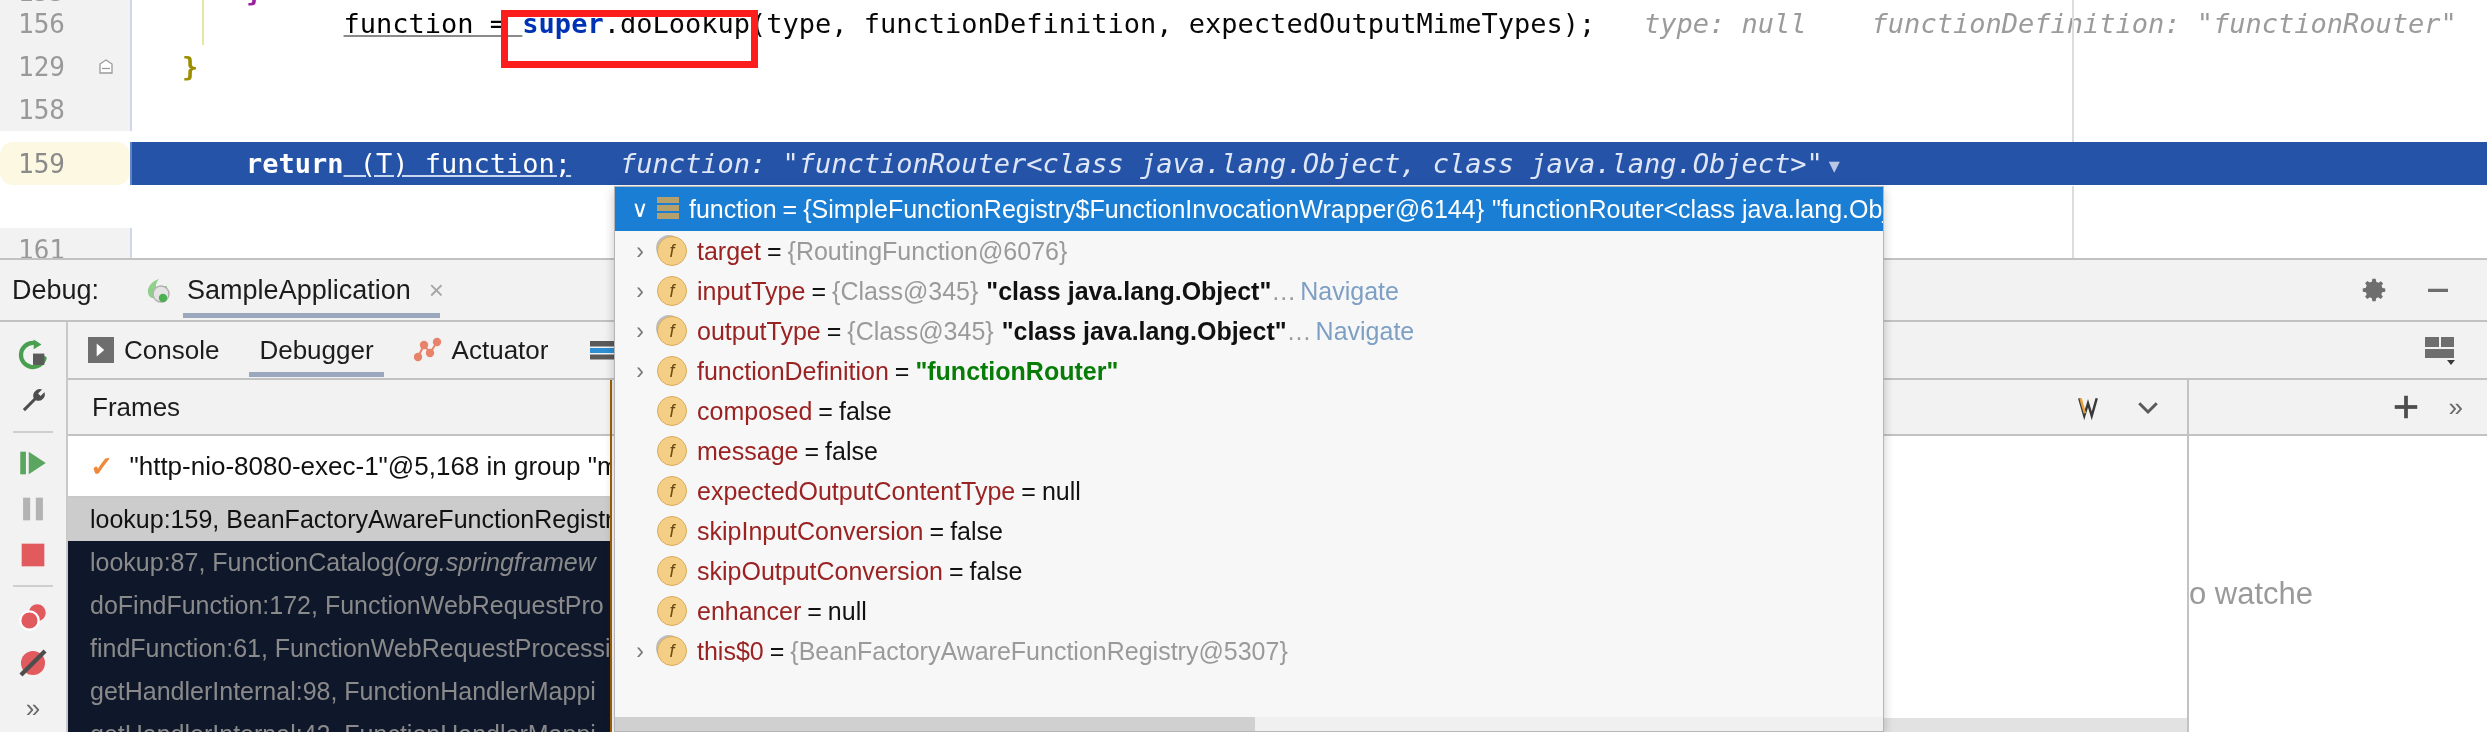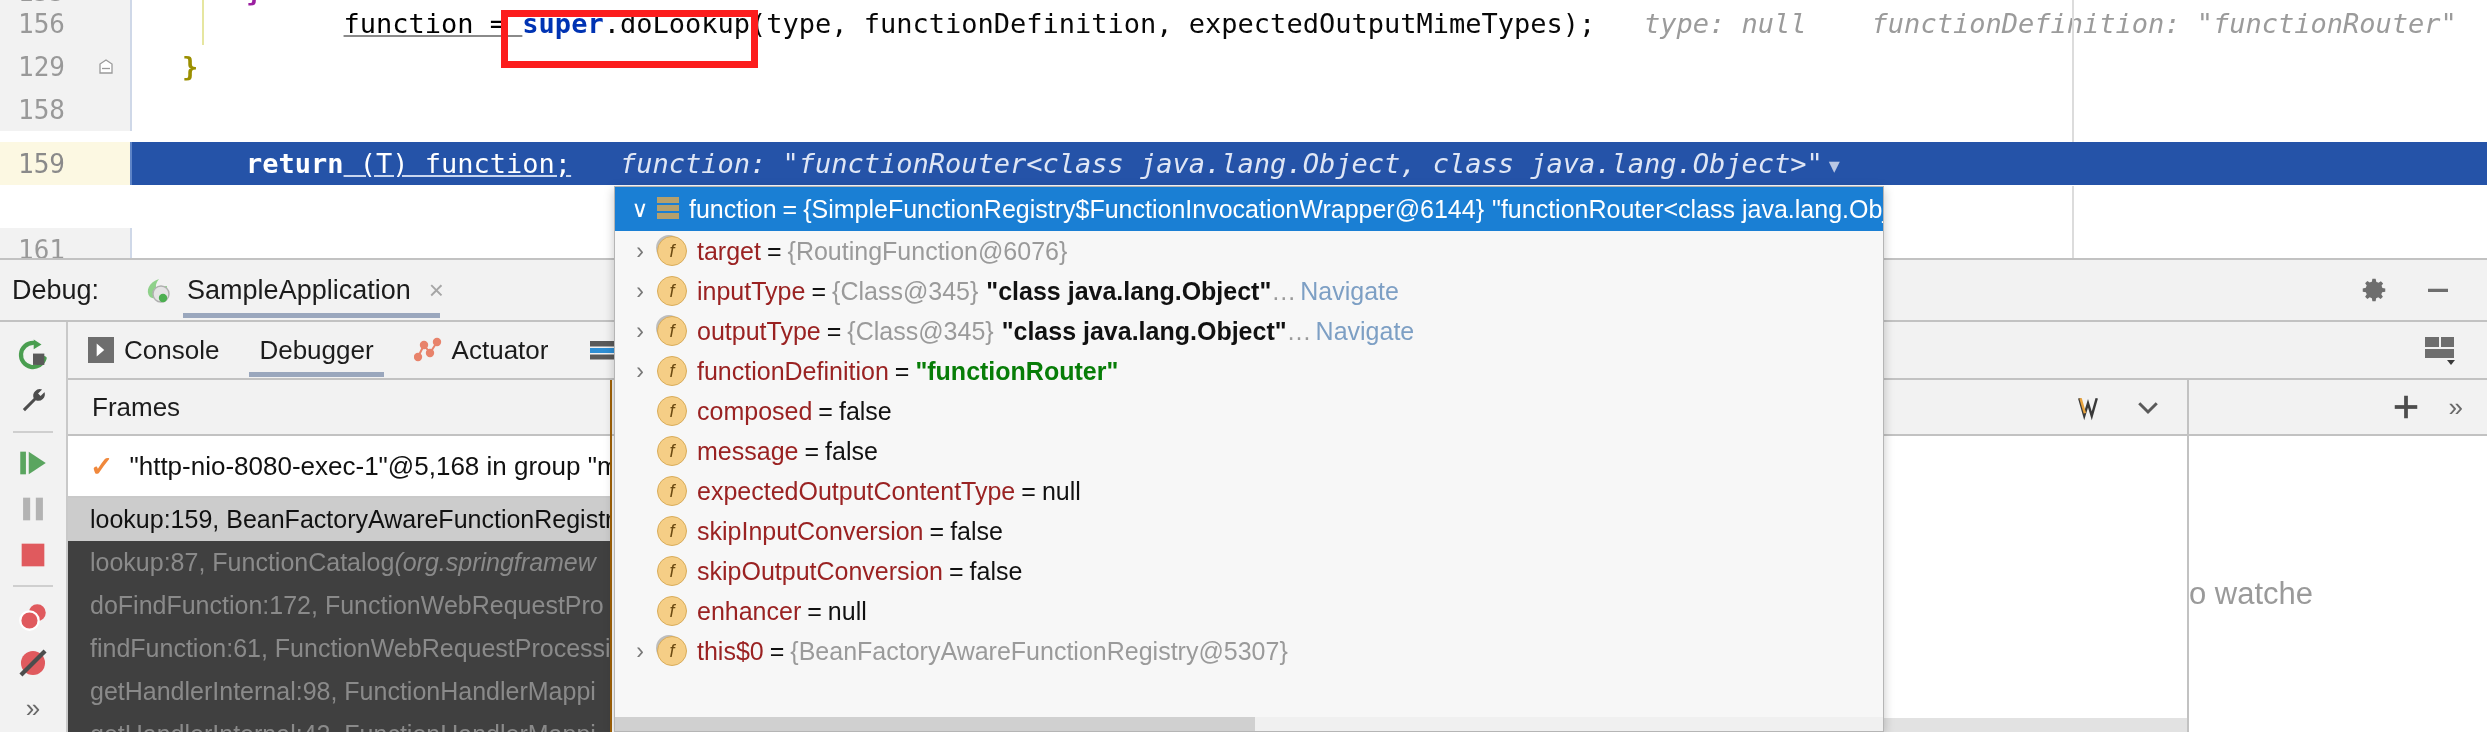--- a/index.html
+++ b/index.html
@@ -23,21 +23,21 @@
   .gutter {
     width: 130px; height: 43px; flex: 0 0 130px;
     background: #f2f2f2;
     color: #999999;
     font-family: "DejaVu Sans Mono", monospace;
     font-size: 26px;
     display: flex; align-items: center;
     padding-left: 18px;
     position: relative;
   }
-  .gutter.current { background: #fcf8e2; color: #8a8a8a; }
+  .gutter.current { background: #fcf8e2; color: #8a8a8a; border-radius: 13px; }
   .fold {
     position: absolute; right: 16px; top: 50%; transform: translateY(-50%);
     width: 16px; height: 16px;
   }
   .ed-body {
     flex: 1 1 auto; height: 43px; position: relative;
     display: flex; align-items: center;
     font-family: "DejaVu Sans Mono", monospace;
     font-size: 27px;
     white-space: pre;
@@ -124,21 +124,21 @@
   }
   #threadRow {
     height: 62px; background: #ffffff; border-bottom: 2px solid #c9c9c9;
     display: flex; align-items: center; padding-left: 22px;
     font-size: 26px; color: #111111; white-space: nowrap; overflow: hidden;
   }
   #threadRow .chk { color: #f0883c; font-size: 28px; font-weight: bold; padding-right: 16px; }
   .frameRow {
     height: 43px; display: flex; align-items: center; padding-left: 22px;
     font-size: 25px; white-space: nowrap; overflow: hidden;
-    background: #404040; color: #8a8a8a;
+    background: #0f172a; color: #8a8a8a;
   }
   .frameRow.sel { background: #cccccc; color: #111111; }
   .frameRow .pkg { font-style: italic; }
 
   #varsPane { flex: 1 1 auto; background: #ffffff; position: relative; overflow: hidden; }
   #varsHdr { height: 56px; background: #f2f2f2; border-bottom: 2px solid #c2c2c2;
              display: flex; align-items: center; }
   #varsHdrRight { margin-left: auto; display: flex; align-items: center; gap: 30px; padding-right: 24px; }
   #varsRow {
     position: absolute; left: 0; top: 232px; right: 0; height: 44px;

